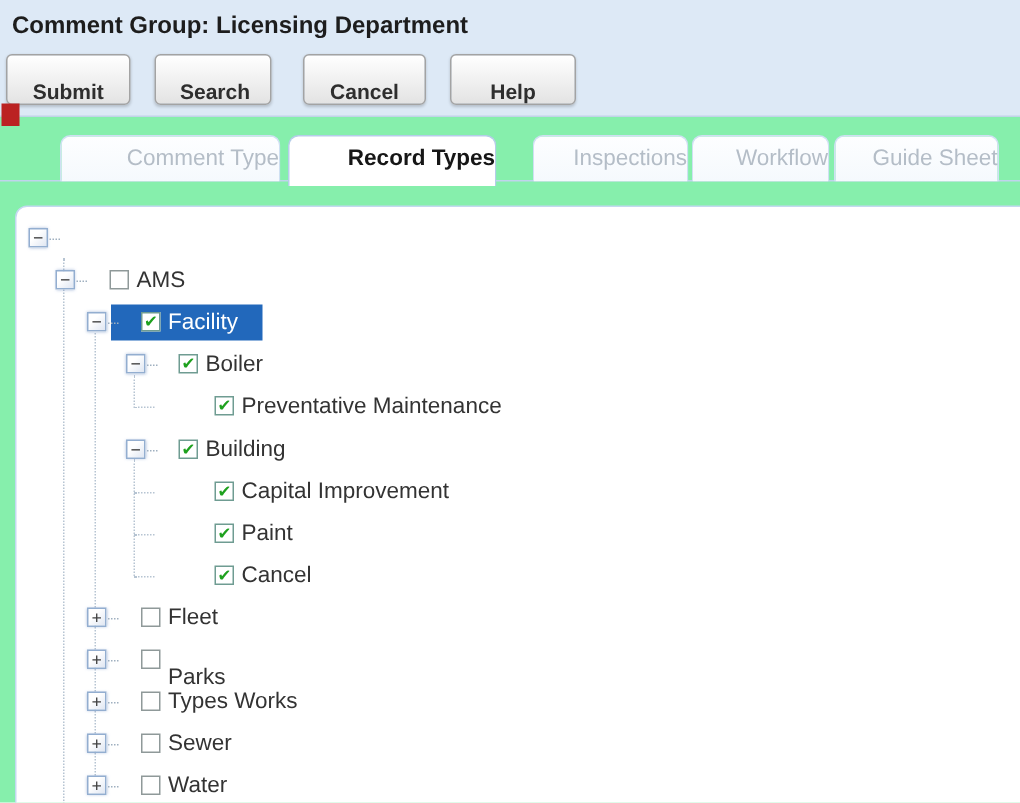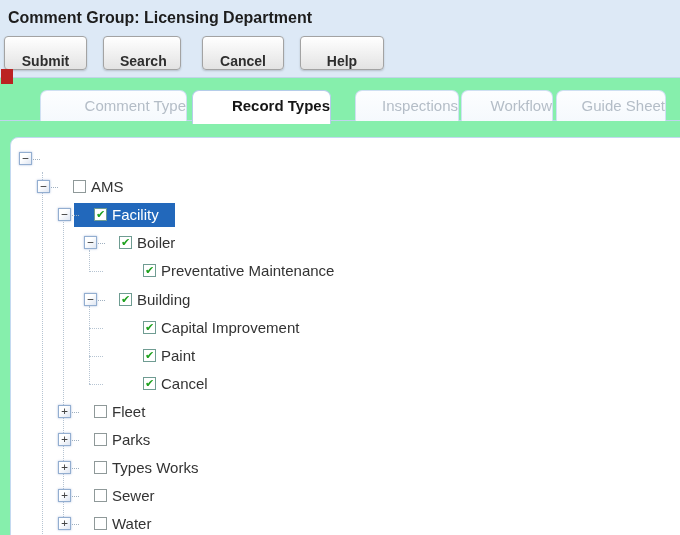--- a/index.html
+++ b/index.html
@@ -101,21 +101,21 @@
       <div class="lbl" style="left: 150px; top: 208px;">Paint</div>
       <div class="cb checked" style="left: 132px; top: 239px;"></div>
       <div class="lbl" style="left: 150px; top: 236px;">Cancel</div>
       <div class="exp" style="left: 47px; top: 267px;">+</div>
       <div class="dash" style="left: 61px; top: 274px;"></div>
       <div class="cb" style="left: 83px; top: 267px;"></div>
       <div class="lbl" style="left: 101px; top: 264px;">Fleet</div>
       <div class="exp" style="left: 47px; top: 295px;">+</div>
       <div class="dash" style="left: 61px; top: 302px;"></div>
       <div class="cb" style="left: 83px; top: 295px;"></div>
-      <div class="lbl" style="left: 101px; top: 292px;">Parks</div>
+      <div class="lbl" style="left: 101px; top: 304px;">Parks</div>
       <div class="exp" style="left: 47px; top: 323px;">+</div>
       <div class="dash" style="left: 61px; top: 330px;"></div>
       <div class="cb" style="left: 83px; top: 323px;"></div>
       <div class="lbl" style="left: 101px; top: 320px;">Types Works</div>
       <div class="exp" style="left: 47px; top: 351px;">+</div>
       <div class="dash" style="left: 61px; top: 358px;"></div>
       <div class="cb" style="left: 83px; top: 351px;"></div>
       <div class="lbl" style="left: 101px; top: 348px;">Sewer</div>
       <div class="exp" style="left: 47px; top: 379px;">+</div>
       <div class="dash" style="left: 61px; top: 386px;"></div>

